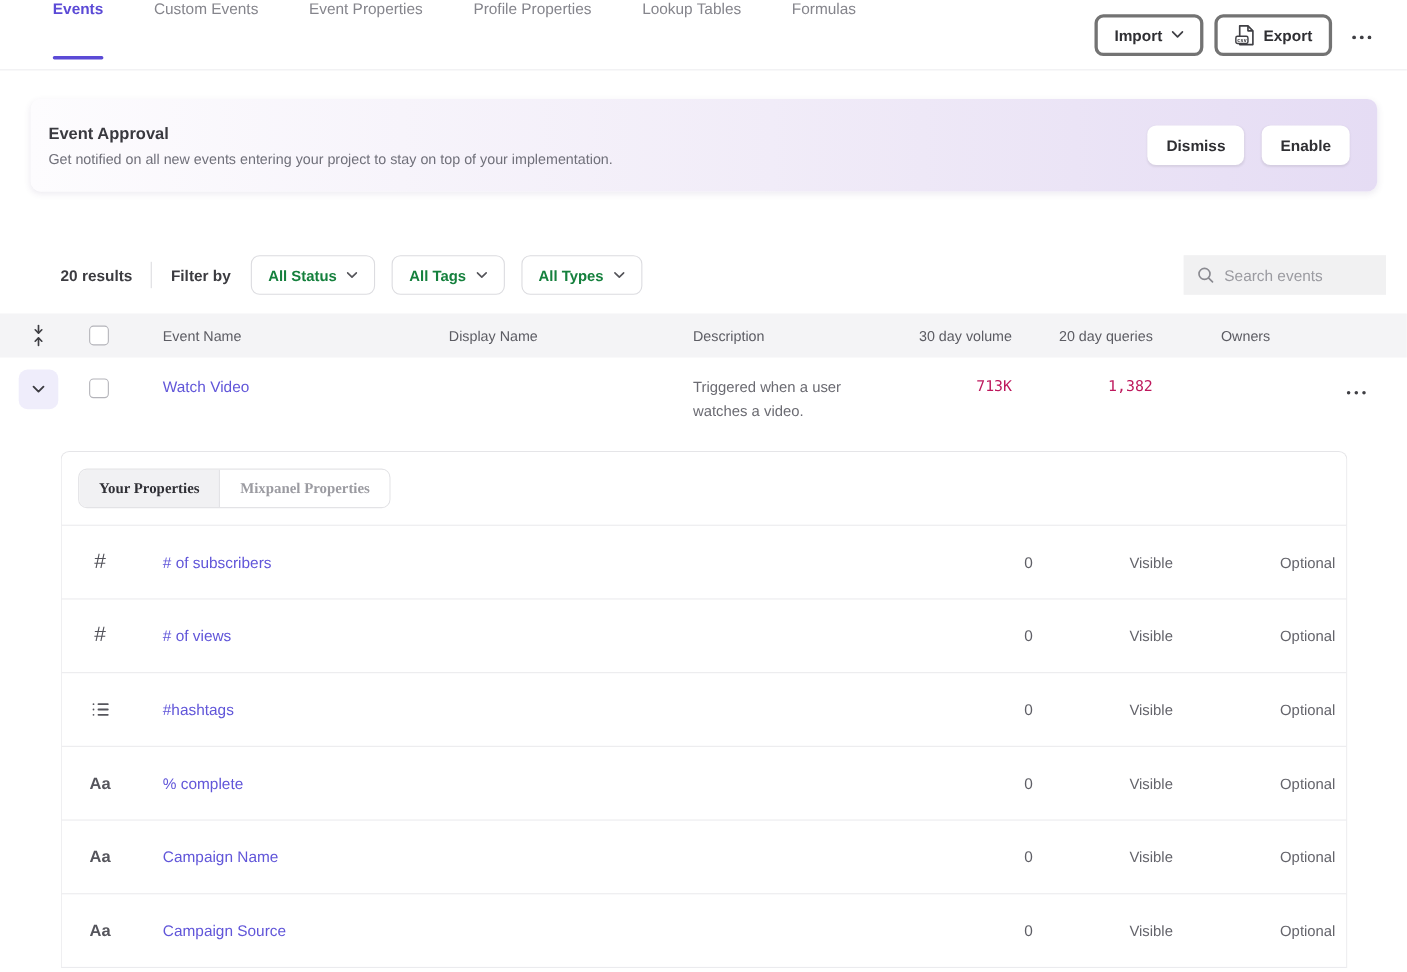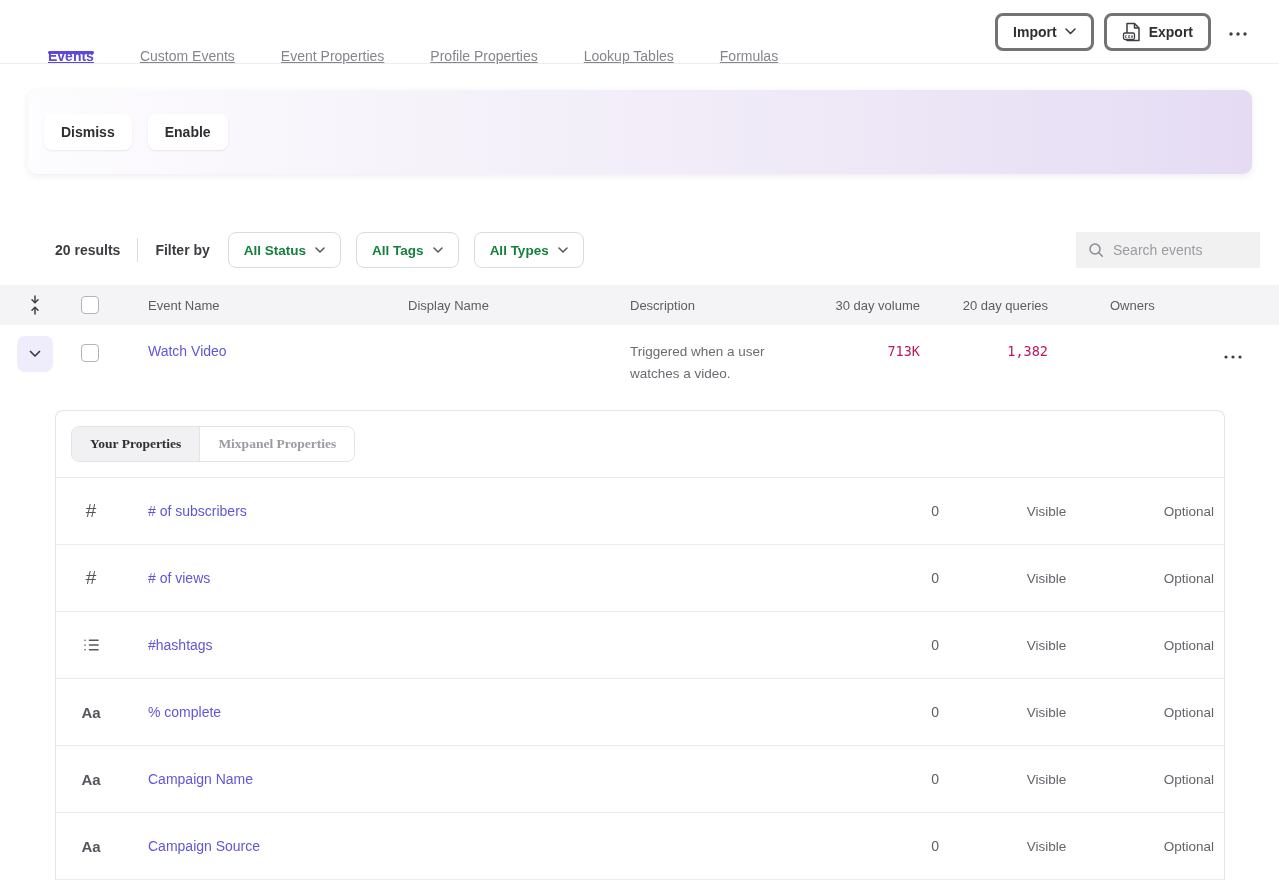--- a/index.html
+++ b/index.html
@@ -12,21 +12,21 @@
   }
   *{box-sizing:border-box;margin:0;padding:0;}
   html,body{width:1279px;height:884px;overflow:hidden;background:#fff;
     font-family:"Liberation Sans",sans-serif;color:var(--text-dark);}
   button{font-family:"Liberation Sans",sans-serif;background:none;border:none;cursor:pointer;}
 
   
   .topnav{height:64px;display:flex;align-items:center;justify-content:space-between;
     padding:0 24px 0 48px;border-bottom:1px solid #ededf0;}
   .tabs{display:flex;align-items:stretch;gap:46px;height:64px;}
-  .tab{display:flex;align-items:flex-end;position:relative;font-size:14px;color:#85858c;cursor:pointer;text-decoration:underline;}
+  .tab{display:flex;align-items:flex-start;position:relative;font-size:14px;color:#85858c;cursor:pointer;}
   .tab.active{color:var(--accent);font-weight:700;}
   .tab.active::after{content:"";position:absolute;left:0;right:0;bottom:10px;height:3px;
     border-radius:2px;background:var(--accent);}
   .nav-actions{display:flex;align-items:center;gap:10px;}
   .btn{display:inline-flex;align-items:center;gap:8px;height:38px;padding:0 15px;
     border:3px solid #737373;border-radius:8px;background:#fff;font-size:14px;
     font-weight:600;color:var(--text-dark);}
   .dots-btn{padding:4px 8px;color:#3f3f44;}
 
   
@@ -142,20 +142,24 @@
       <svg width="18" height="4" viewBox="0 0 18 4">
           <circle cx="2" cy="2" r="1.7" fill="#3f3f44"></circle>
           <circle cx="9" cy="2" r="1.7" fill="#3f3f44"></circle>
           <circle cx="16" cy="2" r="1.7" fill="#3f3f44"></circle>
         </svg>
     </button>
   </div>
 </header>
 
 <section class="banner">
+  <div>
+    <div class="banner-title">Event Approval</div>
+    <div class="banner-desc">Get notified on all new events entering your project to stay on top of your implementation.</div>
+  </div>
   <div class="banner-actions">
     <button class="white-btn">Dismiss</button>
     <button class="white-btn">Enable</button>
   </div>
 </section>
 
 <section class="filter-row">
   <span class="results-count">20 results</span>
   <span class="vdiv"></span>
   <span class="filter-by">Filter by</span>

